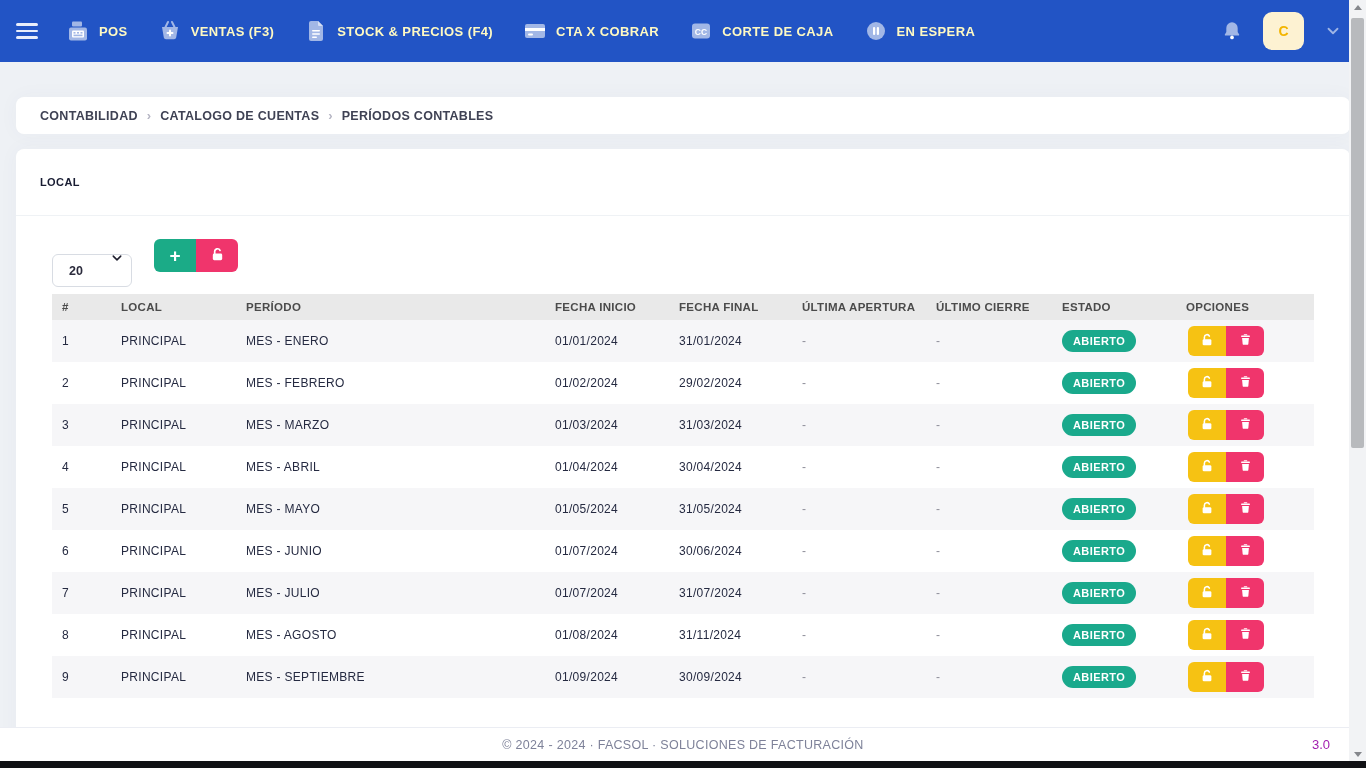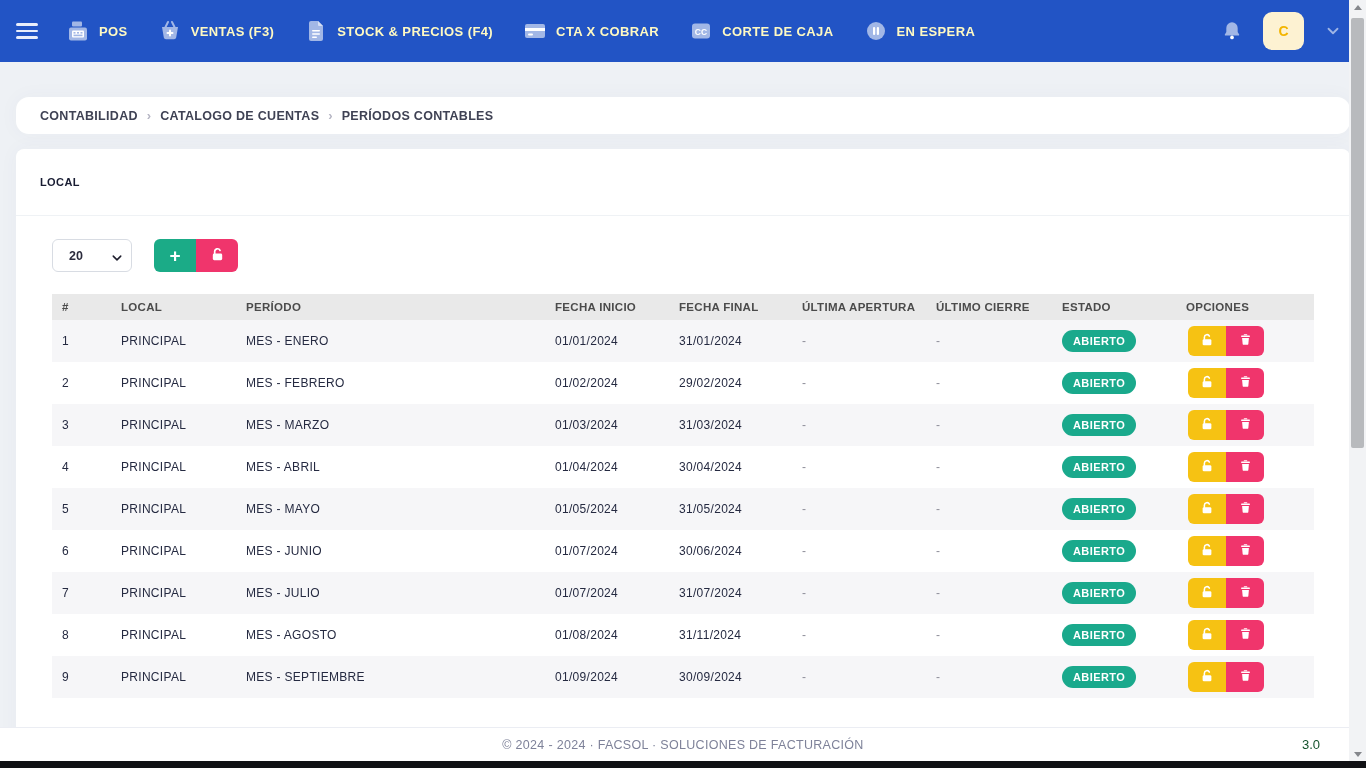--- a/index.html
+++ b/index.html
@@ -27,21 +27,21 @@
     width:41px; height:38px; border-radius:9px; background:var(--avatar-bg,#fdf2d2);
     display:flex; align-items:center; justify-content:center;
     font-weight:bold; font-size:14px; color:var(--avatar-text,#f3b501);
     border:none; cursor:pointer;
   }
   .chev-btn { background:none; border:none; cursor:pointer; display:flex; }
 
   
   .content { padding:35px 16px 0 16px; }
   .breadcrumb-card {
-    background:#fff; border-radius:13px; height:37px;
+    background:#fff; border-radius:8px; height:37px;
     display:flex; align-items:center; padding:8px 24px;
     box-shadow:0 0 20px rgba(76,87,125,.04);
   }
   .breadcrumb { display:flex; align-items:center; gap:9px; }
   .crumb { font-size:12.5px; font-weight:bold; color:var(--breadcrumb-text,#3f4254); letter-spacing:.3px; cursor:pointer; }
   .crumb-sep { font-size:13px; font-weight:bold; color:var(--breadcrumb-sep,#b5b5c3); }
 
   .main-card {
     margin-top:15px; background:#fff; border-radius:8px;
     height:680px; overflow:hidden;
@@ -60,21 +60,21 @@
   }
   .divider { border:none; border-top:1px solid #eff2f5; margin-top:27px; }
 
   .table-section { padding:23px 36px 0 36px; }
   .toolbar { display:flex; align-items:center; }
   .select-wrap { position:relative; width:80px; height:33px; }
   .select-wrap select {
     appearance:none; -webkit-appearance:none; width:100%; height:100%;
     border:1px solid var(--border-grey,#d8dce3); border-radius:6px;
     font-size:12.5px; font-weight:bold; color:#2b2b3c; padding:0 0 0 16px;
-    background:#fff; cursor:pointer; font-family:"Liberation Sans", sans-serif;
+    background:#fff; cursor:pointer; font-family:"Liberation Sans", sans-serif;margin-top:15px;
   }
   .select-chev { position:absolute; right:9px; top:11px; pointer-events:none; }
   .btn-group-toolbar { display:flex; margin-left:22px; }
   .tb-btn { width:42px; height:33px; border:none; cursor:pointer; display:flex; align-items:center; justify-content:center; }
   .tb-btn.add { background:var(--btn-green,#1bab87); border-radius:6px 0 0 6px; color:#fff; font-size:19px; font-weight:bold; line-height:1; }
   .tb-btn.lock { background:var(--btn-pink,#f0356c); border-radius:0 6px 6px 0; }
   .search-wrap { margin-left:auto; display:flex; }
   .search-input {
     width:166px; height:33px; border:1px solid var(--border-grey,#d8dce3);
     border-right:none; border-radius:6px 0 0 6px; padding:0 12px;
@@ -110,21 +110,21 @@
   .row-btn.unlock { background:var(--btn-yellow,#f6c213); border-radius:6px 0 0 6px; }
   .row-btn.delete { background:var(--btn-pink,#f0356c); border-radius:0 6px 6px 0; }
 
   
   .footer {
     position:absolute; left:0; right:0; bottom:7px; height:34px;
     background:#fff; border-top:1px solid #ebedf3; z-index:5;
     display:flex; align-items:center; justify-content:center;
   }
   .footer-text { font-size:12.5px; color:var(--footer-text,#7e8299); letter-spacing:.3px; }
-  .footer-version { position:absolute; right:46px; font-size:13px; color:#14532d; }
+  .footer-version { position:absolute; right:36px; font-size:13px; color:#a21caf; }
   .black-strip { position:absolute; left:0; right:0; bottom:0; height:7px; background:#101114; z-index:6; }
 
   
   .scrollbar {
     position:absolute; top:0; right:0; width:17px; height:761px;
     background:#f2f3f5; z-index:7;
   }
   .sb-arrow { position:absolute; left:0; width:17px; height:14px; display:flex; align-items:center; justify-content:center; cursor:pointer; }
   .sb-arrow.up { top:0; }
   .sb-arrow.down { bottom:0; }

